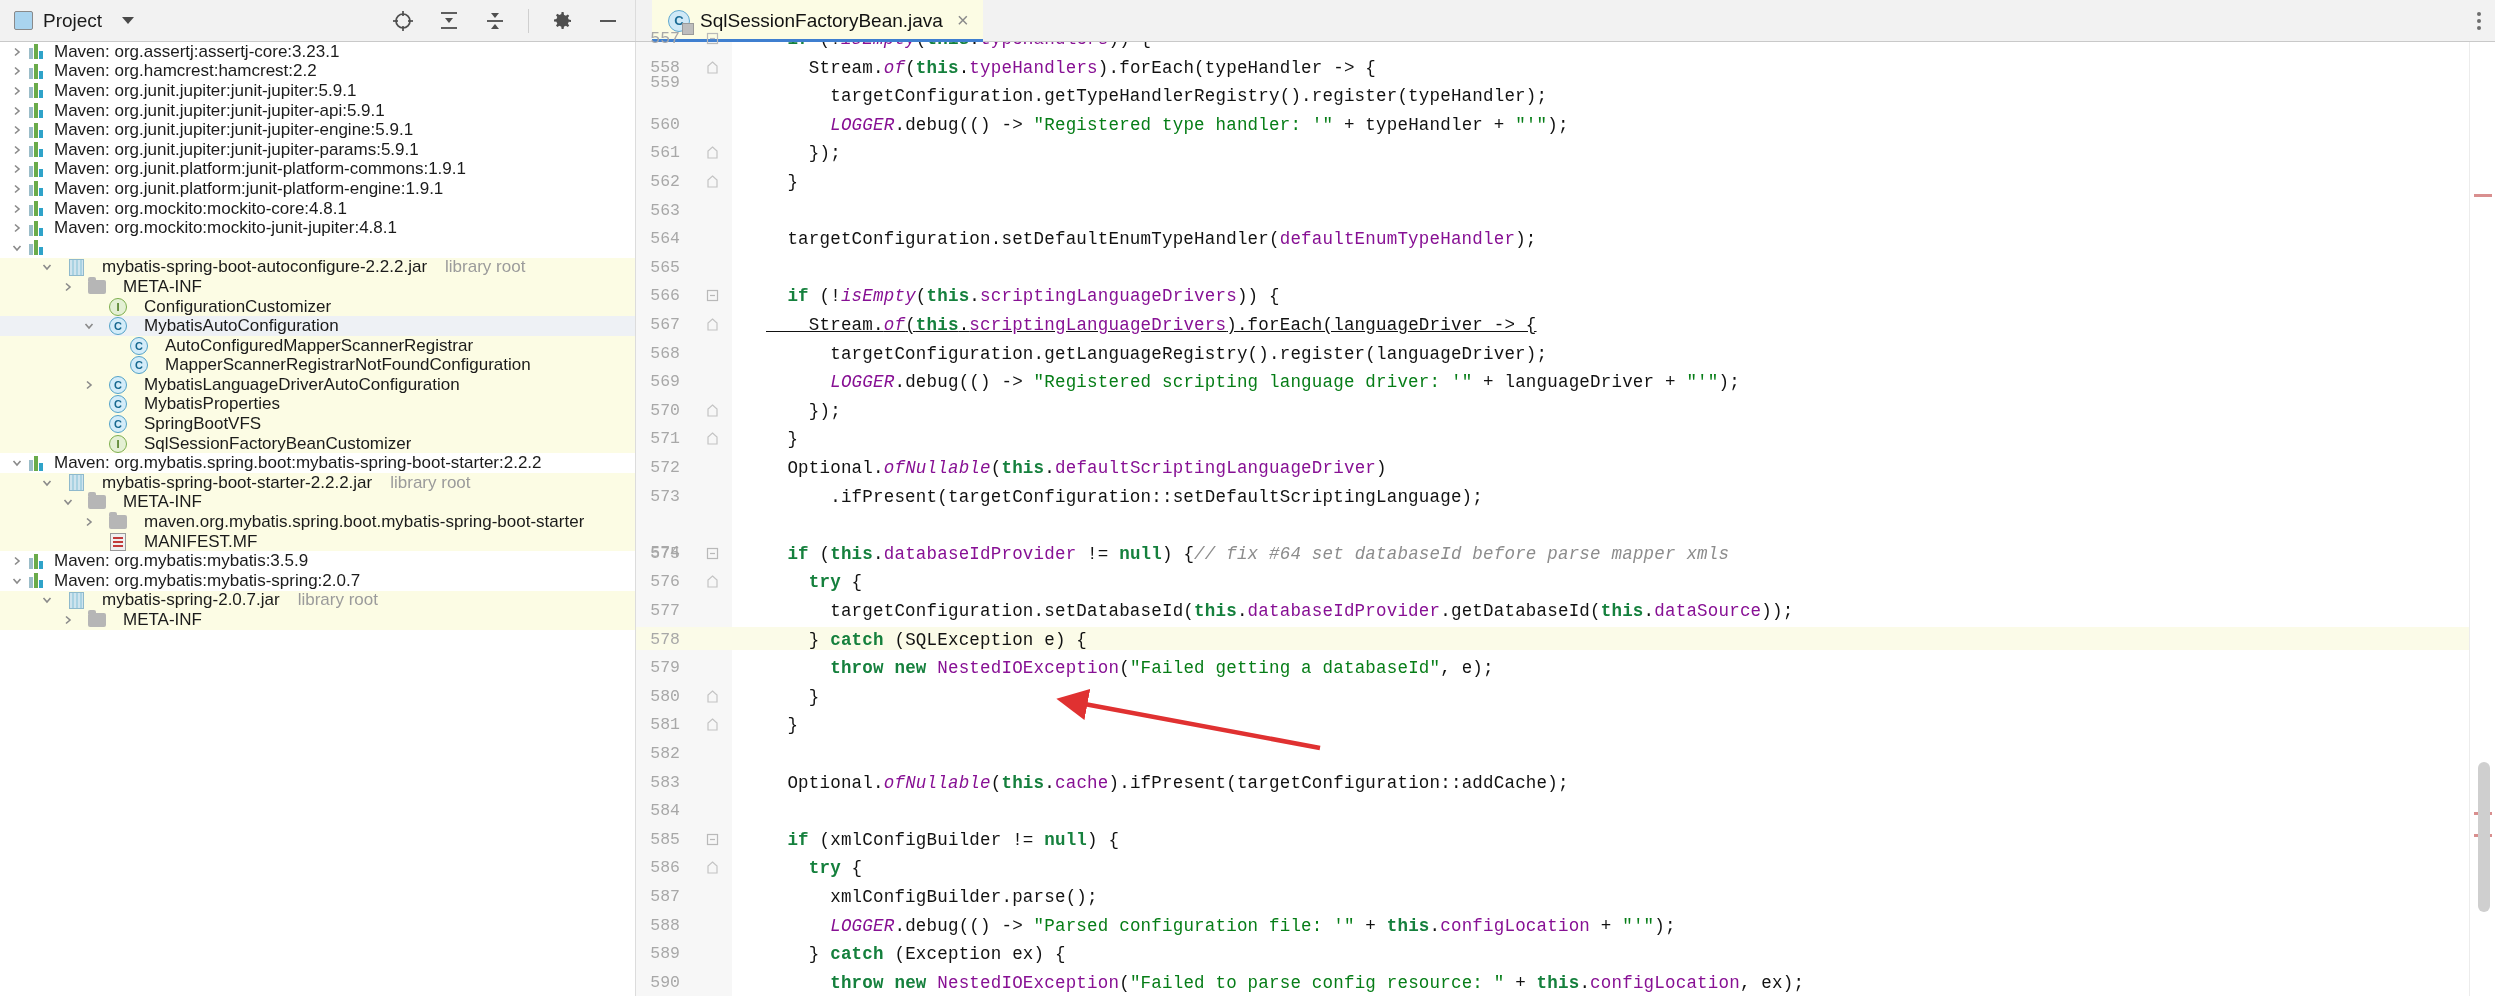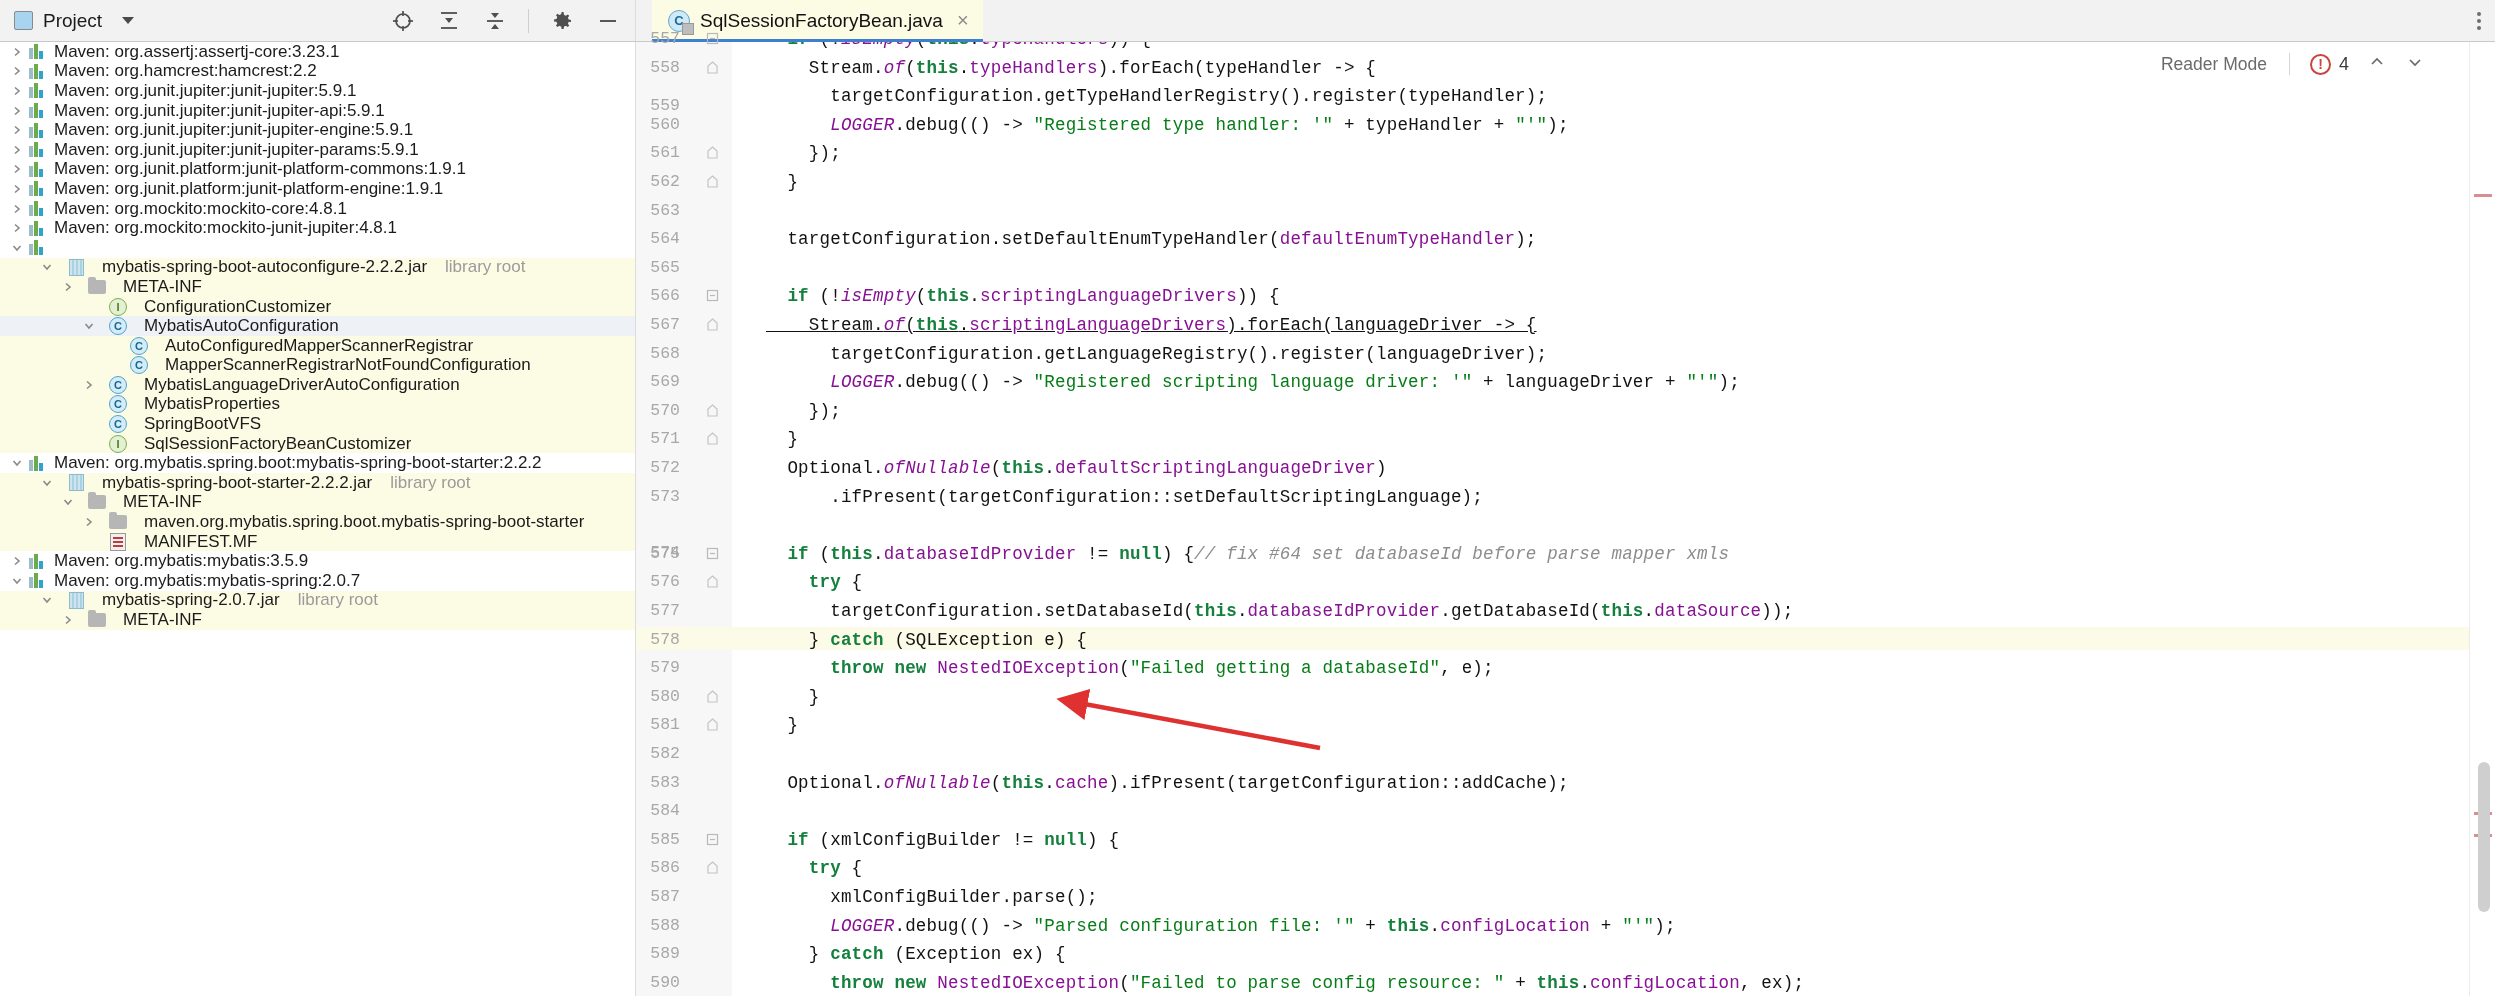--- a/index.html
+++ b/index.html
@@ -565,21 +565,21 @@
       <div class="gutter" id="gutter">
           <div class="gutter-num" style="top: -13px;">557</div>
           <div class="fold-mark" style="top: -11px;"><svg width="13" height="13" viewBox="0 0 13 13" fill="none" stroke="#b9b9b9" stroke-width="1.2">
               <rect x="1.5" y="1.5" width="10" height="10"></rect>
               <line x1="4" y1="6.5" x2="9" y2="6.5"></line>
             </svg></div>
           <div class="gutter-num" style="top: 15.6px;">558</div>
           <div class="fold-mark" style="top: 17.6px;"><svg width="13" height="13" viewBox="0 0 13 13" fill="none" stroke="#c4c4c4" stroke-width="1.2">
               <path d="M6.5 1 L11 5 L11 12 L2 12 L2 5 Z"></path>
             </svg></div>
-          <div class="gutter-num" style="top: 54px;">559</div>
+          <div class="gutter-num" style="top: 31px;">559</div>
           <div class="gutter-num" style="top: 72.8px;">560</div>
           <div class="gutter-num" style="top: 101.4px;">561</div>
           <div class="fold-mark" style="top: 103.4px;"><svg width="13" height="13" viewBox="0 0 13 13" fill="none" stroke="#c4c4c4" stroke-width="1.2">
               <path d="M6.5 1 L11 5 L11 12 L2 12 L2 5 Z"></path>
             </svg></div>
           <div class="gutter-num" style="top: 130px;">562</div>
           <div class="fold-mark" style="top: 132px;"><svg width="13" height="13" viewBox="0 0 13 13" fill="none" stroke="#c4c4c4" stroke-width="1.2">
               <path d="M6.5 1 L11 5 L11 12 L2 12 L2 5 Z"></path>
             </svg></div>
           <div class="gutter-num" style="top: 158.6px;">563</div>
@@ -639,36 +639,20 @@
           <div class="gutter-num" style="top: 816.4px;">586</div>
           <div class="fold-mark" style="top: 818.4px;"><svg width="13" height="13" viewBox="0 0 13 13" fill="none" stroke="#c4c4c4" stroke-width="1.2">
               <path d="M6.5 1 L11 5 L11 12 L2 12 L2 5 Z"></path>
             </svg></div>
           <div class="gutter-num" style="top: 845px;">587</div>
           <div class="gutter-num" style="top: 873.6px;">588</div>
           <div class="gutter-num" style="top: 902.2px;">589</div>
           <div class="gutter-num" style="top: 930.8px;">590</div>
         </div>
       <div class="code-area" id="codeArea">
-        <div class="readerstrip">
-          <div class="rm-text">Reader Mode</div>
-          <div class="rm-sep"></div>
-          <div class="warn-ic">!</div>
-          <div class="warn-n">4</div>
-          <div class="chev">
-            <svg width="20" height="20" viewBox="0 0 20 20" fill="none" stroke="#6b6b6b" stroke-width="1.7">
-                <path d="M5 12 L10 7 L15 12"></path>
-              </svg>
-          </div>
-          <div class="chev">
-            <svg width="20" height="20" viewBox="0 0 20 20" fill="none" stroke="#6b6b6b" stroke-width="1.7">
-                <path d="M5 8 L10 13 L15 8"></path>
-              </svg>
-          </div>
-        </div>
         <svg class="annot" id="annotSvg" width="1737" height="954" viewBox="0 0 1737 954">
             <defs>
               <marker id="ah" markerWidth="7" markerHeight="7" refX="5.5" refY="3.5" orient="auto">
                 <path d="M0,0 L7,3.5 L0,7 z" fill="#e03131"></path>
               </marker>
             </defs>
             <line x1="588" y1="706" x2="331" y2="658" stroke="#e03131" stroke-width="4.5" marker-end="url(#ah)"></line>
           </svg>
       <div class="cline" style="top: -13px;">  <span class="kw">if</span> (!<span class="sfld">isEmpty</span>(<span class="kw">this</span>.<span class="fld">typeHandlers</span>)) {</div>
           <div class="cline" style="top: 15.6px;">    Stream.<span class="sfld">of</span>(<span class="kw">this</span>.<span class="fld">typeHandlers</span>).forEach(typeHandler -&gt; {</div>

